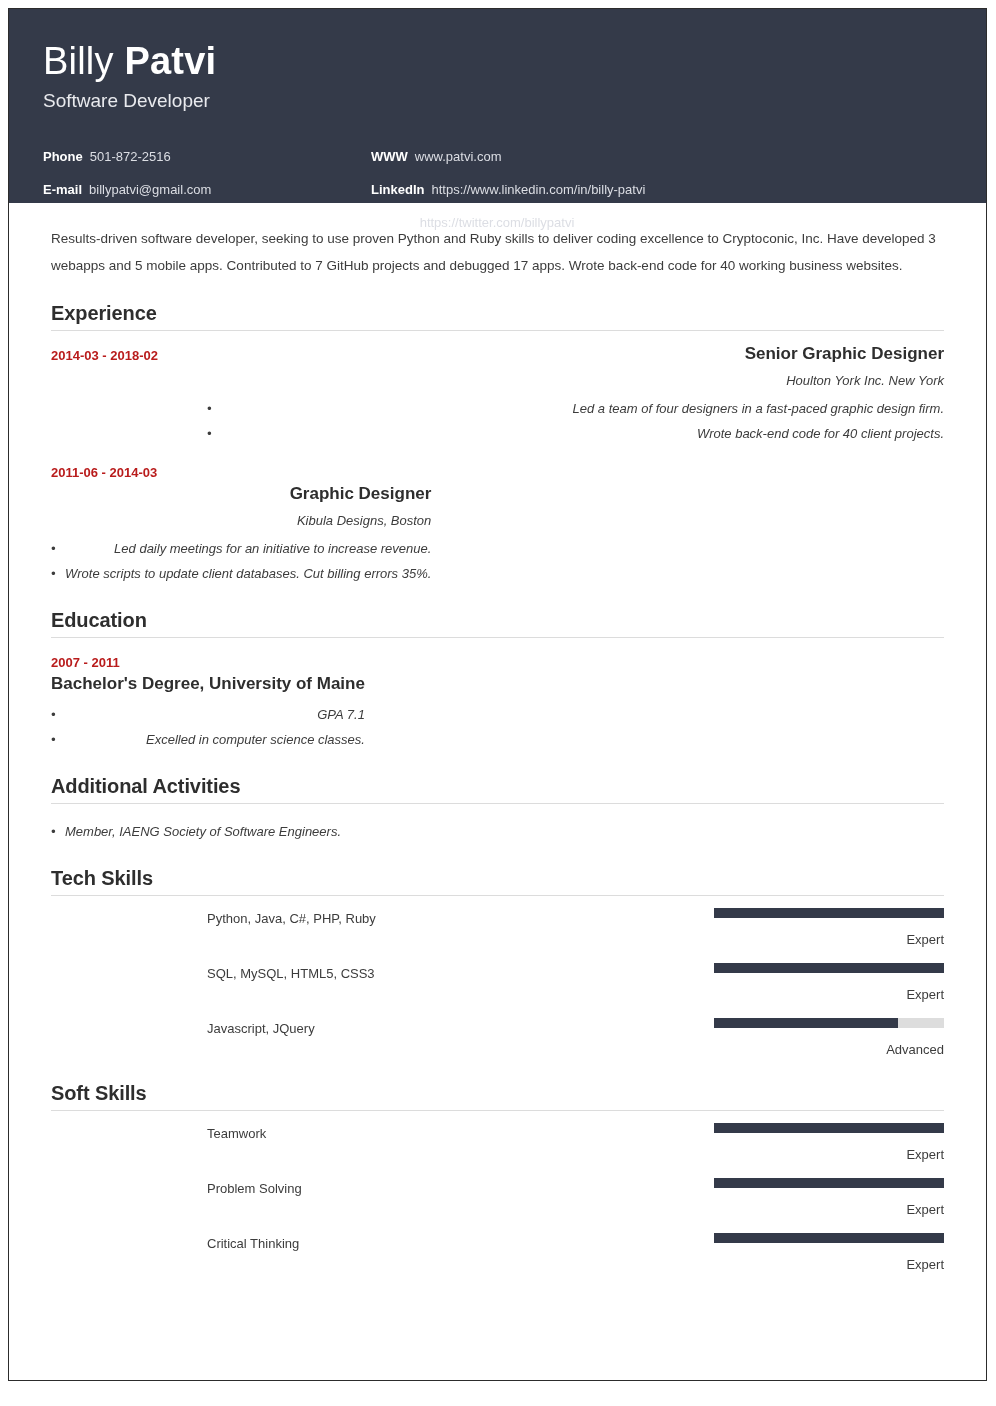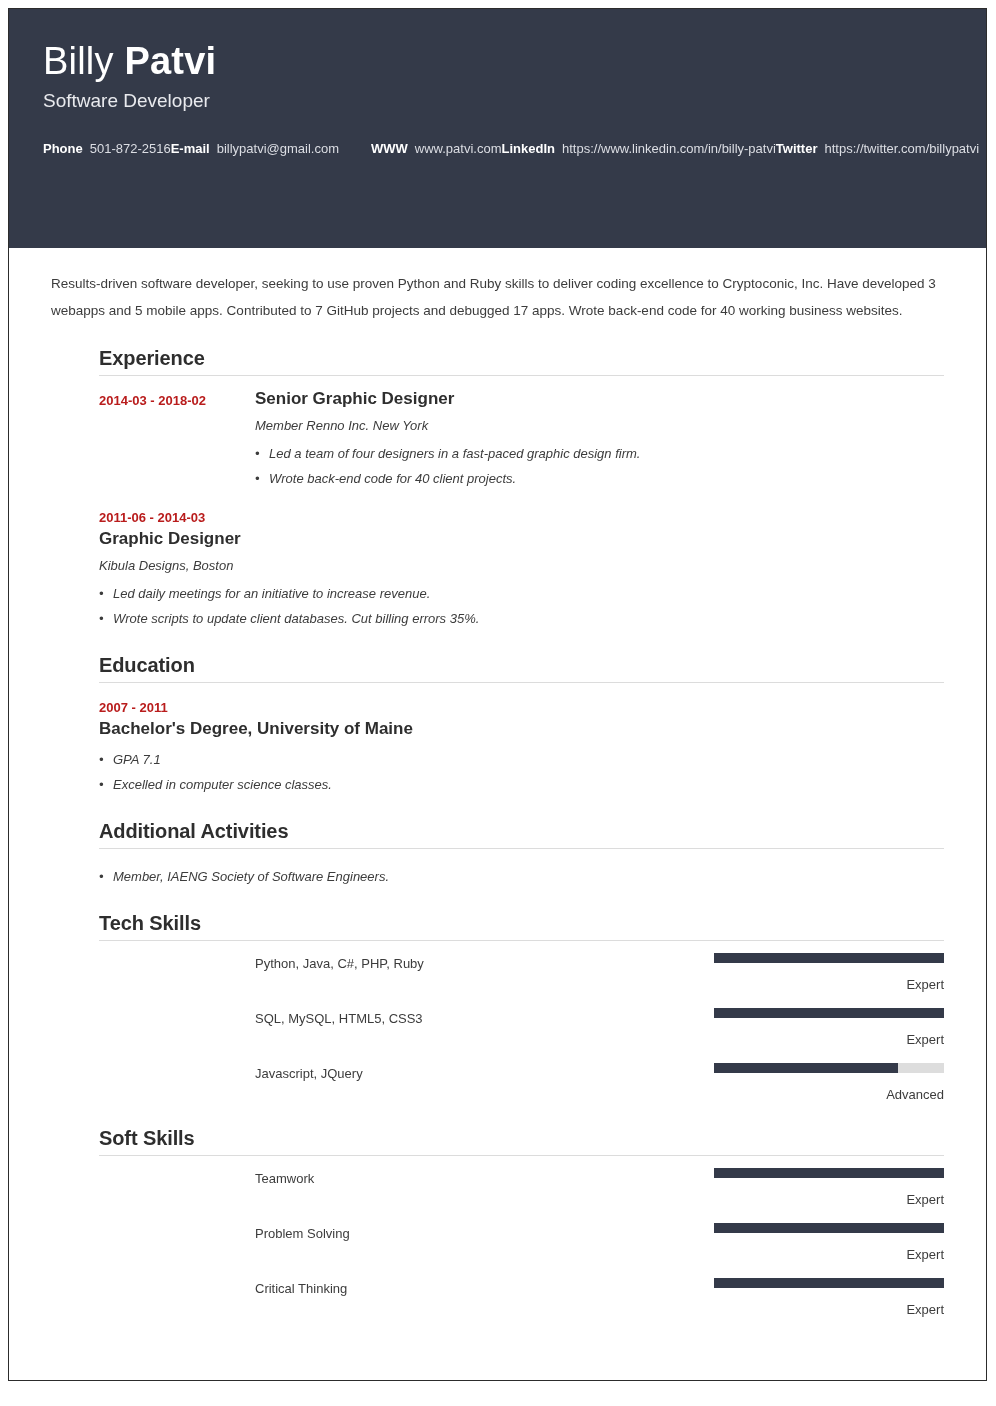--- a/index.html
+++ b/index.html
@@ -24,21 +24,21 @@
     box-sizing: border-box;
     background: #ffffff;
     overflow: hidden;
   }
 
   
   .header {
     background: #343a49;
     padding: 30px 34px 26px 34px;
     box-sizing: border-box;
-    height: 239px;
+    height: 194px;
   }
   .name {
     color: #ffffff;
     font-size: 38px;
     line-height: 44px;
     font-weight: 300;
     letter-spacing: 0.2px;
     margin: 0 0 6px 0;
     white-space: nowrap;
   }
@@ -52,21 +52,22 @@
     font-weight: 400;
     margin: 0 0 28px 0;
   }
 
   .contacts {
     display: flex;
     align-items: flex-start;
   }
   .contact-col {
     display: flex;
-    flex-direction: row;
+    flex-direction: column;
+    margin-top: 8px;
   }
   .contact-col.left { width: 328px; flex: none; }
   .contact-col.right { flex: 1; }
 
   .contact-row {
     display: flex;
     align-items: baseline;
     height: 33px;
     white-space: nowrap;
   }
@@ -91,21 +92,20 @@
   .summary {
     color: #3c3c3c;
     font-size: 13.5px;
     line-height: 27px;
     margin: 22px 0 0 0;
     padding-right: 2px;
   }
 
   .section {
     margin-top: 22px;
-    margin-left: 48px;
   }
   .section-title {
     color: #2e2e2e;
     font-size: 20px;
     font-weight: 700;
     line-height: 24px;
     margin: 0 0 5px 0;
     letter-spacing: -0.1px;
   }
   .section-rule {
@@ -127,20 +127,21 @@
     color: #b91c1c;
     font-size: 13px;
     font-weight: 700;
     line-height: 20px;
     padding-top: 3px;
     white-space: nowrap;
   }
   .entry-main {
     flex: 1;
     min-width: 0;
+    text-align: right;
   }
   .entry-title {
     color: #2e2e2e;
     font-size: 17px;
     font-weight: 700;
     line-height: 22px;
     margin: 0 0 7px 0;
   }
   .entry-sub {
     color: #3c3c3c;
@@ -258,21 +259,21 @@
     <p class="summary">Results-driven software developer, seeking to use proven Python and Ruby skills to deliver coding excellence to Cryptoconic, Inc. Have developed 3 webapps and 5 mobile apps. Contributed to 7 GitHub projects and debugged 17 apps. Wrote back-end code for 40 working business websites.</p>
 
     <div class="section">
       <h2 class="section-title">Experience</h2>
       <hr class="section-rule">
 
       <div class="entry">
         <div class="entry-date">2014-03 - 2018-02</div>
         <div class="entry-main">
           <div class="entry-title">Senior Graphic Designer</div>
-          <div class="entry-sub">Member Renno Inc. New York</div>
+          <div class="entry-sub">Houlton York Inc. New York</div>
           <ul class="bullets">
             <li>Led a team of four designers in a fast-paced graphic design firm.</li>
             <li>Wrote back-end code for 40 client projects.</li>
           </ul>
         </div>
       </div>
 
       <div class="entry">
         <div class="entry-date">2011-06 - 2014-03</div>
         <div class="entry-main">

